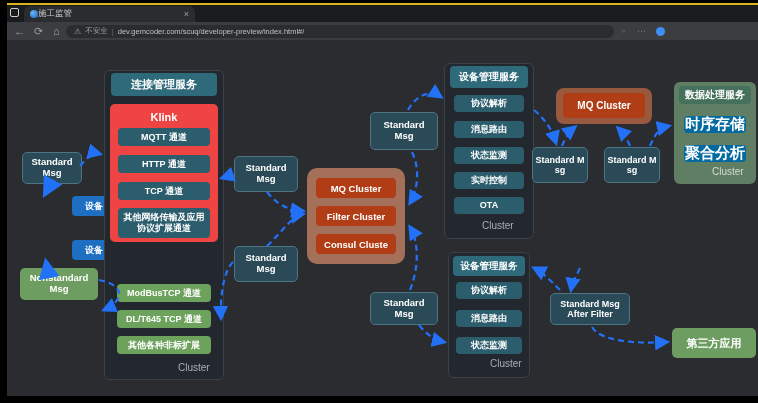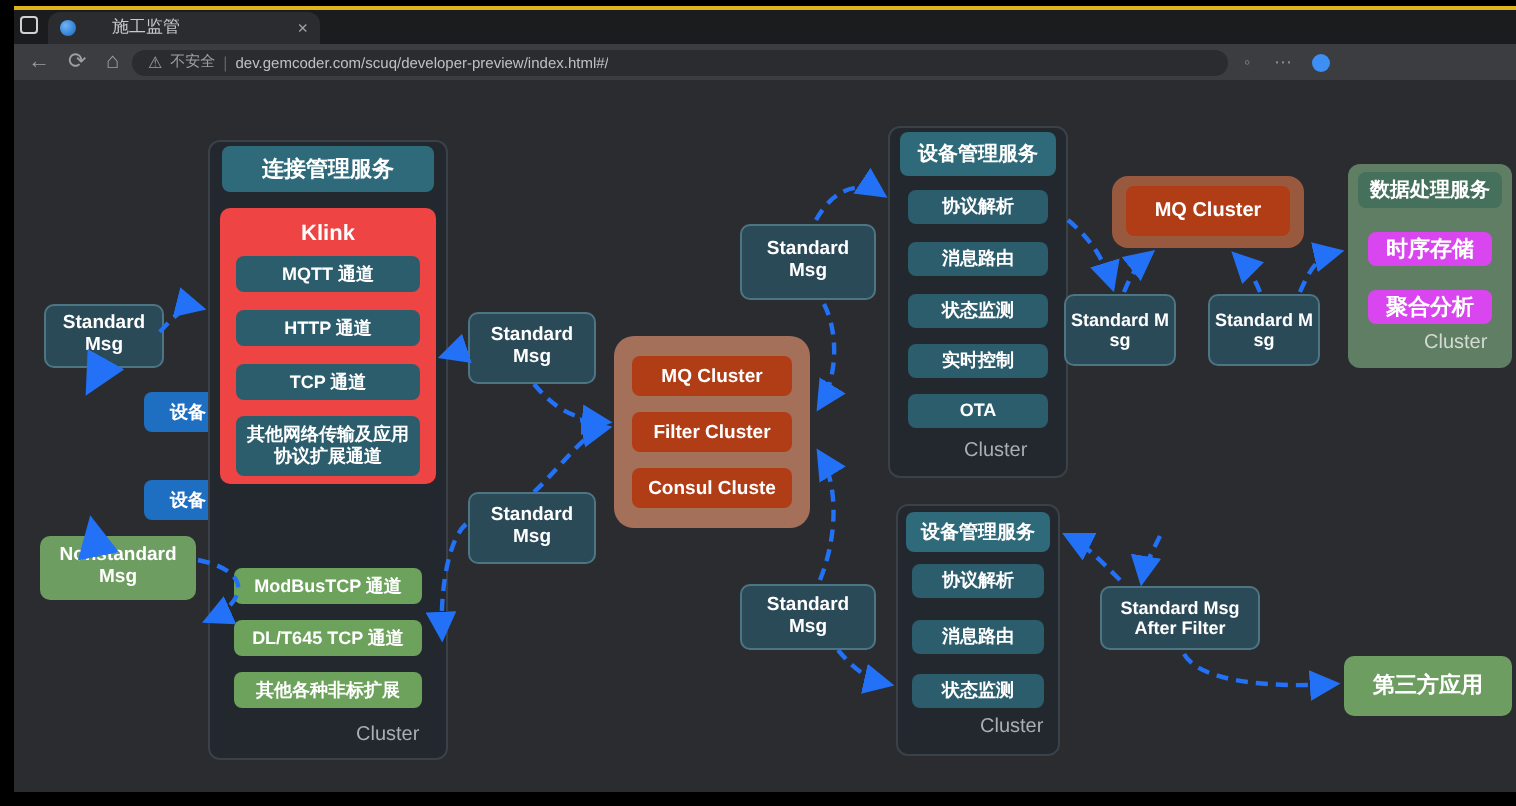--- a/index.html
+++ b/index.html
@@ -3,21 +3,21 @@
 <meta charset="utf-8">
 <style>
   * { margin:0; padding:0; box-sizing:border-box; }
   html,body { width:758px; height:403px; background:#000; overflow:hidden;
               font-family:"Liberation Sans", sans-serif; }
   .window { position:absolute; left:0; top:0; width:756px; height:397px; background:#000; }
   .bezel-left { position:absolute; left:0; top:0; width:7px; height:403px; background:#000; z-index:60; }
   .accent-line { position:absolute; left:0; top:3px; width:758px; height:2px; background:#dcb31c; z-index:5; }
   .tabstrip { position:absolute; left:0; top:5px; width:758px; height:17px; background:#1b1c1e; }
   .win-icon { position:absolute; left:10px; top:3px; width:9px; height:9px; border:1px solid #cfd1d3; border-radius:2px; }
-  .tab { position:absolute; left:24px; top:1px; width:136px; height:16px; background:#2b2c2f; border-radius:6px 6px 0 0; display:flex; align-items:center; padding:0 6px; gap:18px; }
+  .tab { position:absolute; left:24px; top:1px; width:171px; height:16px; background:#2b2c2f; border-radius:6px 6px 0 0; display:flex; align-items:center; padding:0 6px; gap:0; }
   .favicon { width:8px; height:8px; border-radius:50%; background:radial-gradient(circle at 35% 35%, #6db5f7, #1565c0); flex:0 0 auto; }
   .tab-title { color:#c6c8ca; font-size:8.5px; flex:1 1 auto; white-space:nowrap; overflow:hidden; }
   .tab-close { color:#9aa0a6; font-size:9px; line-height:9px; cursor:default; }
   .navbar { position:absolute; left:0; top:22px; width:758px; height:18px; background:#3c3d40; }
   .nav-ico { position:absolute; top:2px; color:#9aa0a6; font-size:11px; line-height:14px; }
   .url-pill { position:absolute; left:66px; top:2.5px; width:548px; height:13px; background:#2b2c2f; border-radius:7px; display:flex; align-items:center; padding:0 8px; gap:4px; }
   .warn-ico { color:#9aa0a6; font-size:8px; }
   .warn-txt { color:#9aa0a6; font-size:7.5px; }
   .url-sep { color:#5f6368; font-size:8px; }
   .url-txt { color:#bdc1c6; font-size:7.5px; white-space:nowrap; overflow:hidden; }
@@ -35,21 +35,21 @@
   .hdr { position:absolute; background:#2e6a79; color:#fff; font-weight:bold; display:flex; align-items:center; justify-content:center; border-radius:4px; }
   .item-teal { position:absolute; background:#2b5d6d; color:#fff; font-weight:bold; font-size:9px; display:flex; align-items:center; justify-content:center; text-align:center; border-radius:4px; line-height:1.2; padding:1px 2px; }
   .item-green { position:absolute; background:#6da25c; color:#fff; font-weight:bold; font-size:9px; display:flex; align-items:center; justify-content:center; border-radius:4px; }
   .panel-title { position:absolute; width:100%; text-align:center; color:#fff; font-weight:bold; font-size:11px; }
   .cluster { position:absolute; color:#a9afb5; font-size:10px; }
   .orange-wrap { position:absolute; background:#a4705a; border-radius:10px; }
   .orange-item { position:absolute; background:#b13d16; color:#fff; font-weight:bold; font-size:9.5px; display:flex; align-items:center; justify-content:center; border-radius:4px; }
   .mq-outer { position:absolute; background:#99593f; border-radius:8px; }
   .data-col { position:absolute; background:#5f7e63; border-radius:6px; }
   .data-hdr { position:absolute; background:#45705b; color:#fff; font-weight:bold; font-size:10px; display:flex; align-items:center; justify-content:center; border-radius:4px; }
-  .data-item { position:absolute; background:#d946ef; color:#fff; font-weight:bold; font-size:11px; display:flex; align-items:center; justify-content:center; border-radius:4px;font-family:Liberation Serif, serif; }
+  .data-item { position:absolute; background:#0369a1; color:#fff; font-weight:bold; font-size:15px; display:flex; align-items:center; justify-content:center; border-radius:4px;font-family:Liberation Serif, serif; }
   .wrap3 { word-break:break-all; font-size:9px; }
   svg.arrows { position:absolute; left:0; top:0; width:758px; height:356px; pointer-events:none; }
 </style>
 </head>
 <body>
 
 <div class="window">
   <div class="accent-line"></div>
 
   <div class="tabstrip">

